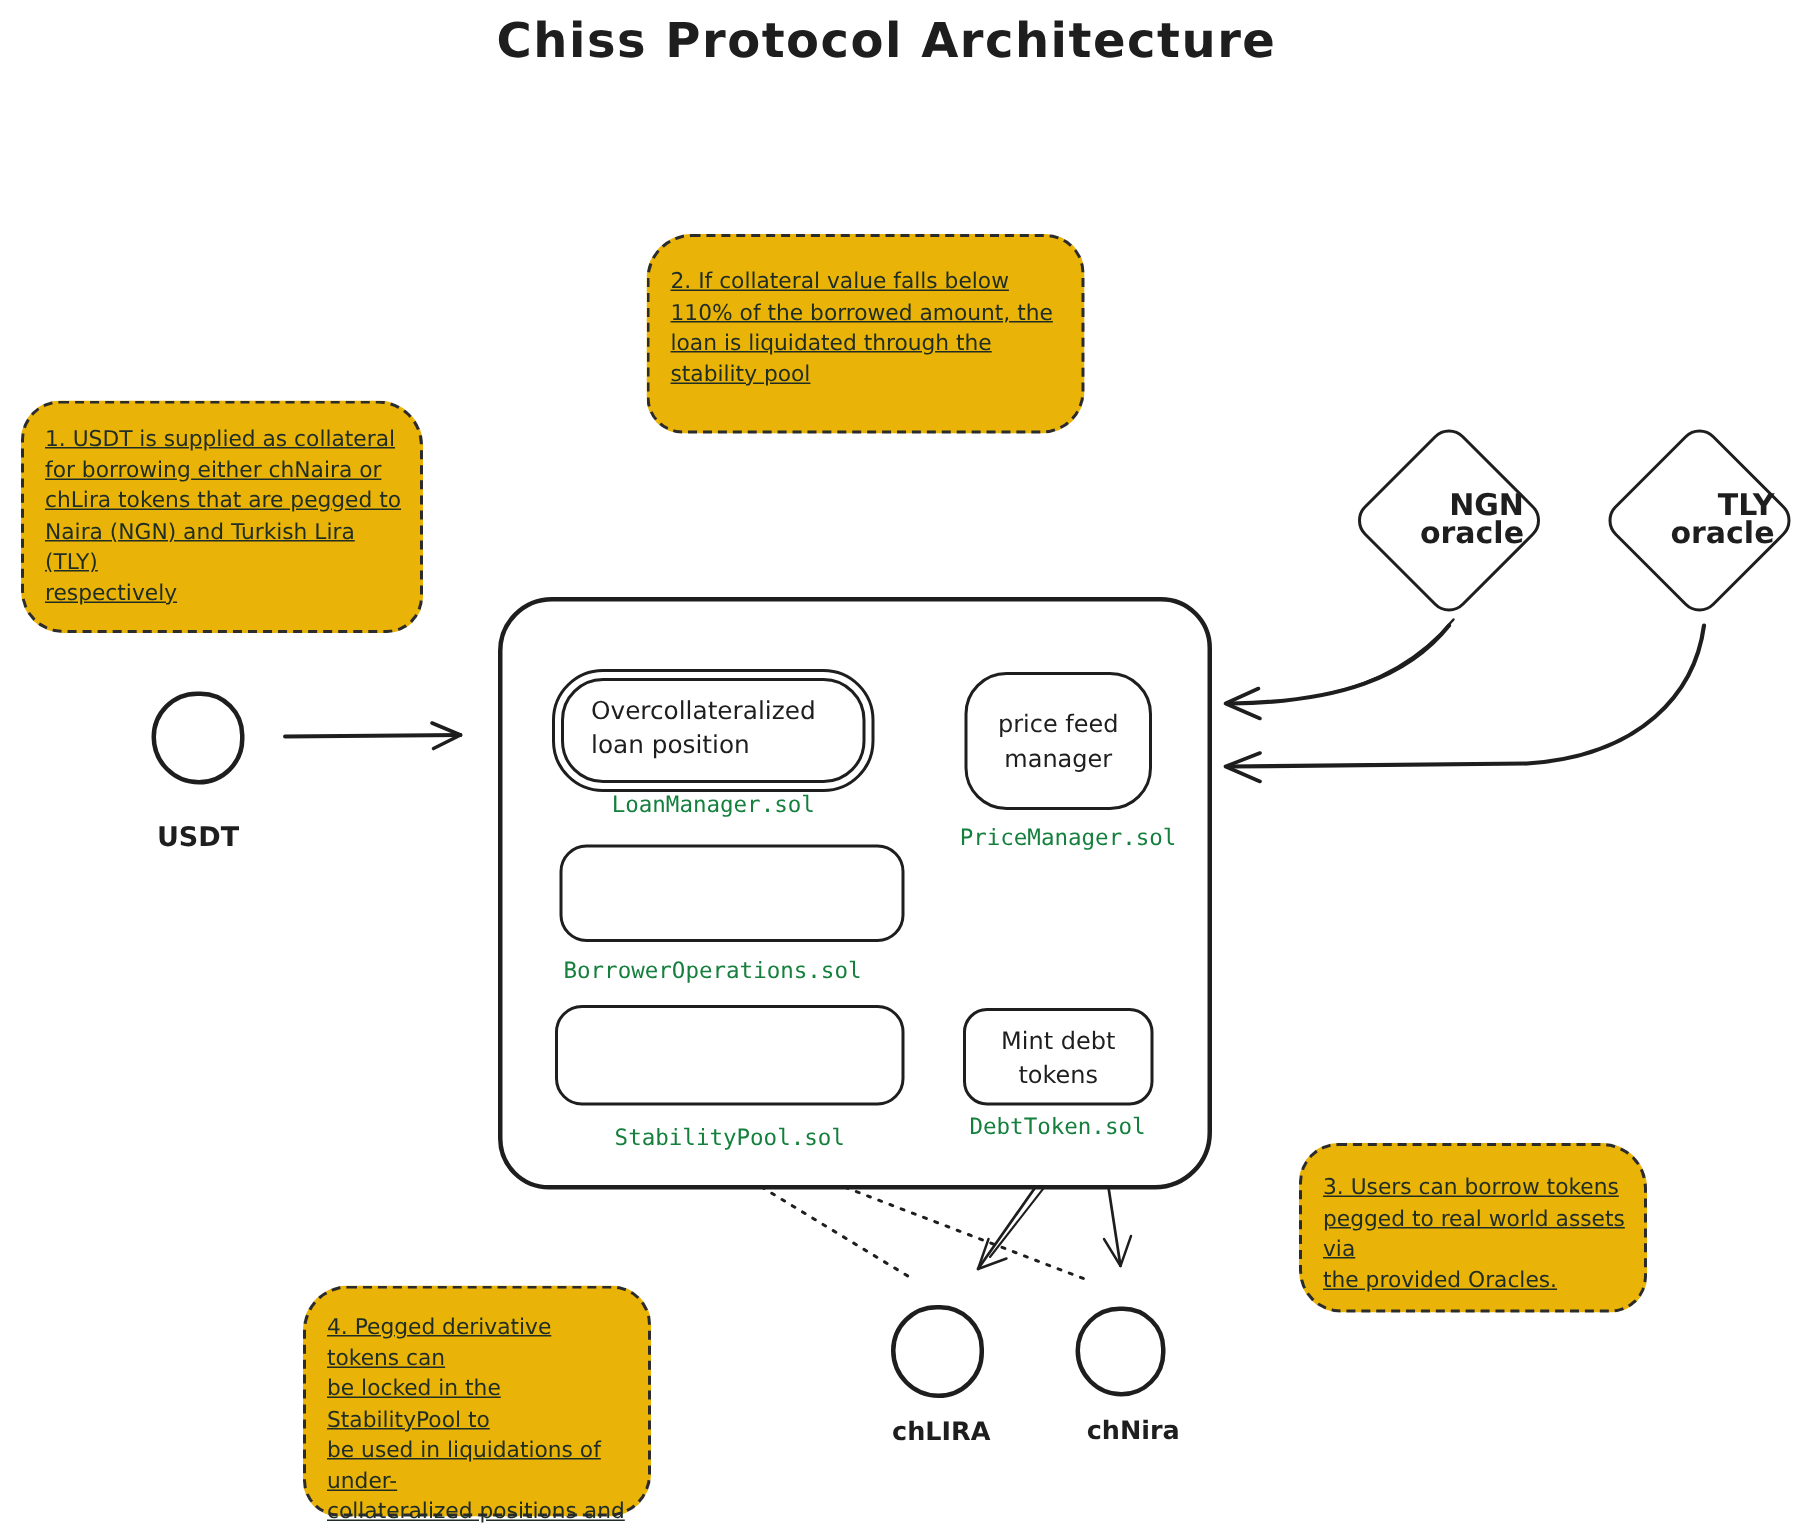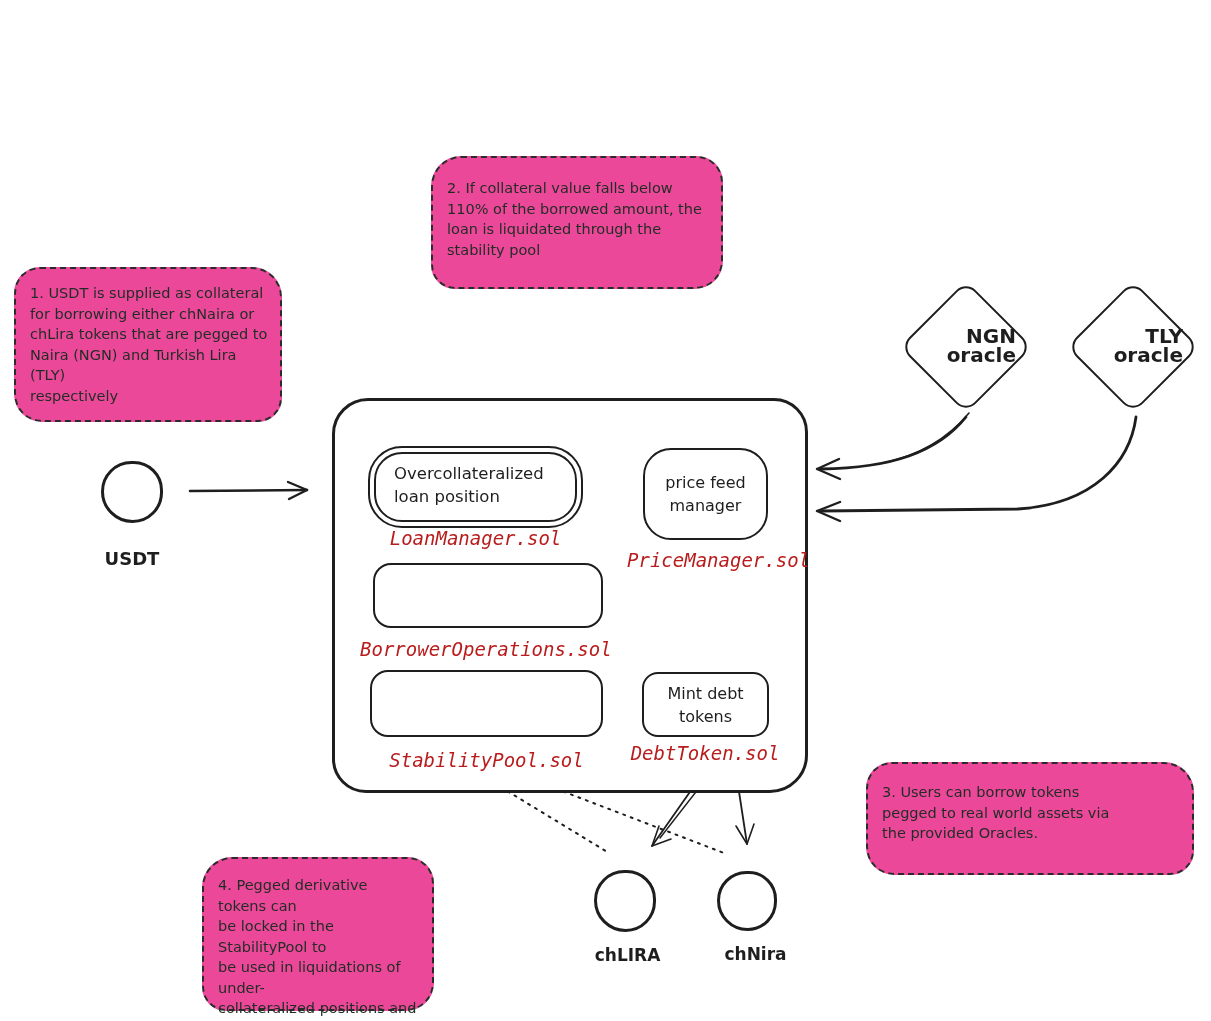--- a/index.html
+++ b/index.html
@@ -7,23 +7,23 @@
     position:relative;width:1211px;height:1021px;background:#ffffff;
     font-family:"DejaVu Sans",sans-serif;color:#1e1e1e;overflow:hidden;
   }
   .abs{position:absolute;}
   .ml{white-space:pre-line;}
   .title{
     top:8px;left:0;width:1182px;text-align:center;
     font-size:32px;font-weight:bold;letter-spacing:1px;color:#1e1e1e;
   }
   .note{
-    background:#ec4899;border:2.2px dashed #2b2b2b;
+    background:#eab308;border:2.2px dashed #2b2b2b;
     box-sizing:border-box;padding:14px 12px 10px 14px;
-    font-size:14.5px;line-height:20.5px;color:#1f2d24;
+    font-size:14.5px;line-height:20.5px;color:#1f2d24;text-decoration:underline;
   }
   .r1{border-radius:26px 30px 24px 28px;}
   .r2{border-radius:30px 26px 28px 24px;}
   .circle{
     border:3px solid #1e1e1e;border-radius:50% 48% 50% 52%;
     background:#fff;box-sizing:border-box;
   }
   .tok-label{font-size:18px;text-align:center;font-weight:700;}
   .diamond{
     border:2.5px solid #1e1e1e;background:#fff;box-sizing:border-box;
@@ -37,30 +37,31 @@
     background:#fff;box-sizing:border-box;
   }
   .module{
     border:2.5px solid #1e1e1e;background:#fff;box-sizing:border-box;
     font-size:16.5px;line-height:23px;
   }
   .module.dbl{outline:2.5px solid #1e1e1e;outline-offset:4px;}
   .module.centered{display:flex;align-items:center;justify-content:center;text-align:center;}
   .file-label{
     font-family:"DejaVu Sans Mono","Liberation Mono",monospace;
-    font-size:19px;text-align:center;color:#b91c1c;font-style:italic;
+    font-size:15px;text-align:center;color:#15803d;
   }
   svg.connectors{position:absolute;top:0;left:0;pointer-events:none;}
   svg .stroke{stroke:#1e1e1e;fill:none;stroke-linecap:round;stroke-linejoin:round;}
 </style>
 </head>
 <body>
 
 <div class="canvas">
 
+  <div class="abs title">Chiss Protocol Architecture</div>
 
   <svg class="connectors" width="1211" height="1021" viewBox="0 0 1211 1021">
 
     <g>
       <path class="stroke" stroke-width="2.6" d="M190 491 L307 490"></path>
       <path class="stroke" stroke-width="2.4" d="M307 490 L288 482 M307 490 L289 499"></path>
     </g>
 
     <g>
       <path class="stroke" stroke-width="2.8" d="M966 417 C938 452 892 468 821 469"></path>
@@ -92,21 +93,21 @@
 for borrowing either chNaira or
 chLira tokens that are pegged to
 Naira (NGN) and Turkish Lira (TLY)
 respectively</div>
 
   <div class="abs note ml r2" style="left:431px;top:156px;width:292px;height:133px;padding-top:20px;">2. If collateral value falls below
 110% of the borrowed amount, the
 loan is liquidated through the
 stability pool</div>
 
-  <div class="abs note ml r1" style="left:866px;top:762px;width:328px;height:113px;padding-top:18px;">3. Users can borrow tokens
+  <div class="abs note ml r1" style="left:866px;top:762px;width:232px;height:113px;padding-top:18px;">3. Users can borrow tokens
 pegged to real world assets via
 the provided Oracles.</div>
 
   <div class="abs note ml r2" style="left:202px;top:857px;width:232px;height:154px;padding-top:16px;">4. Pegged derivative tokens can
 be locked in the StabilityPool to
 be used in liquidations of under-
 collateralized positions and gain
 yield in USDT</div>
 
   <div class="abs circle" style="left:101px;top:461px;width:62px;height:62px;"></div>

